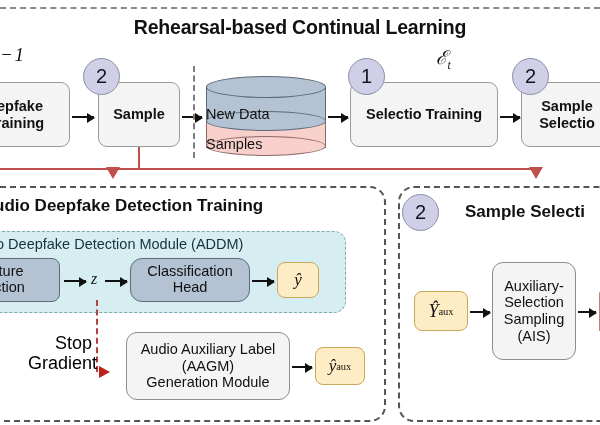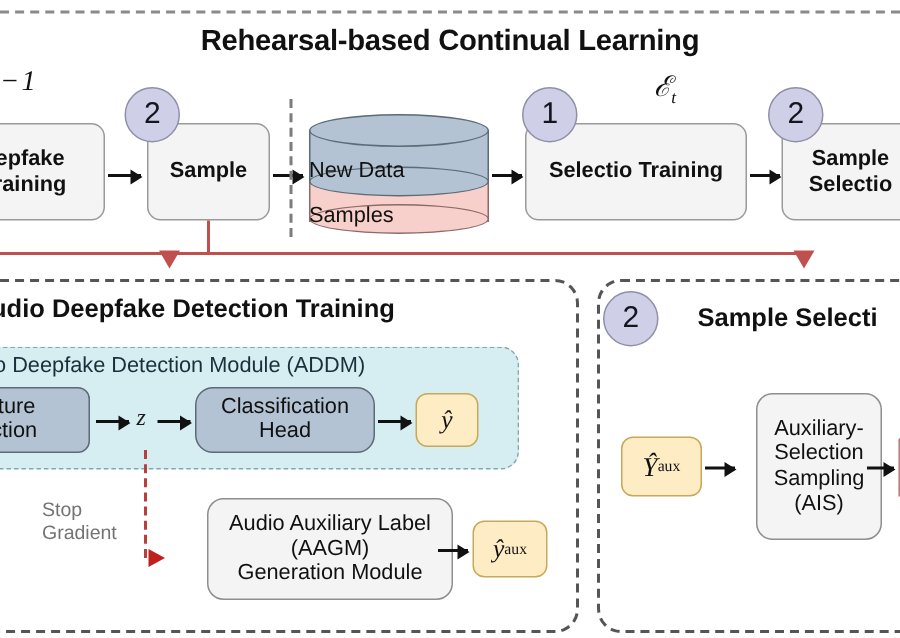--- a/index.html
+++ b/index.html
@@ -179,29 +179,29 @@
     border-radius:8px;
     display:flex; align-items:center; justify-content:center;
     text-align:center; color:#111;
   }
   
   .wbox {
     background:#f4f4f4;
     border:1.5px solid #8e8e8e;
     border-radius:11px;
     display:flex; align-items:center; justify-content:center;
-    text-align:center; font-size:14.5px; line-height:1.14; color:#111;margin-left:12px;
+    text-align:center; font-size:14.5px; line-height:1.14; color:#111;
   }
 
   .mathit {
     font-family:"Liberation Serif", serif; font-style:italic;
   }
 
   .stopgrad {
-    font-size:13px; line-height:1.12; color:#737373;
+    font-size:18px; text-align:right; line-height:1.12; color:#000000;
   }
   .dashred { width:0; border-left:2.6px dashed #b5413e; }
   .red-arrow-right {
     width:0; height:0;
     border-top:6px solid transparent;
     border-bottom:6px solid transparent;
     border-left:11px solid #c0201d;
   }
 </style>
 </head>

